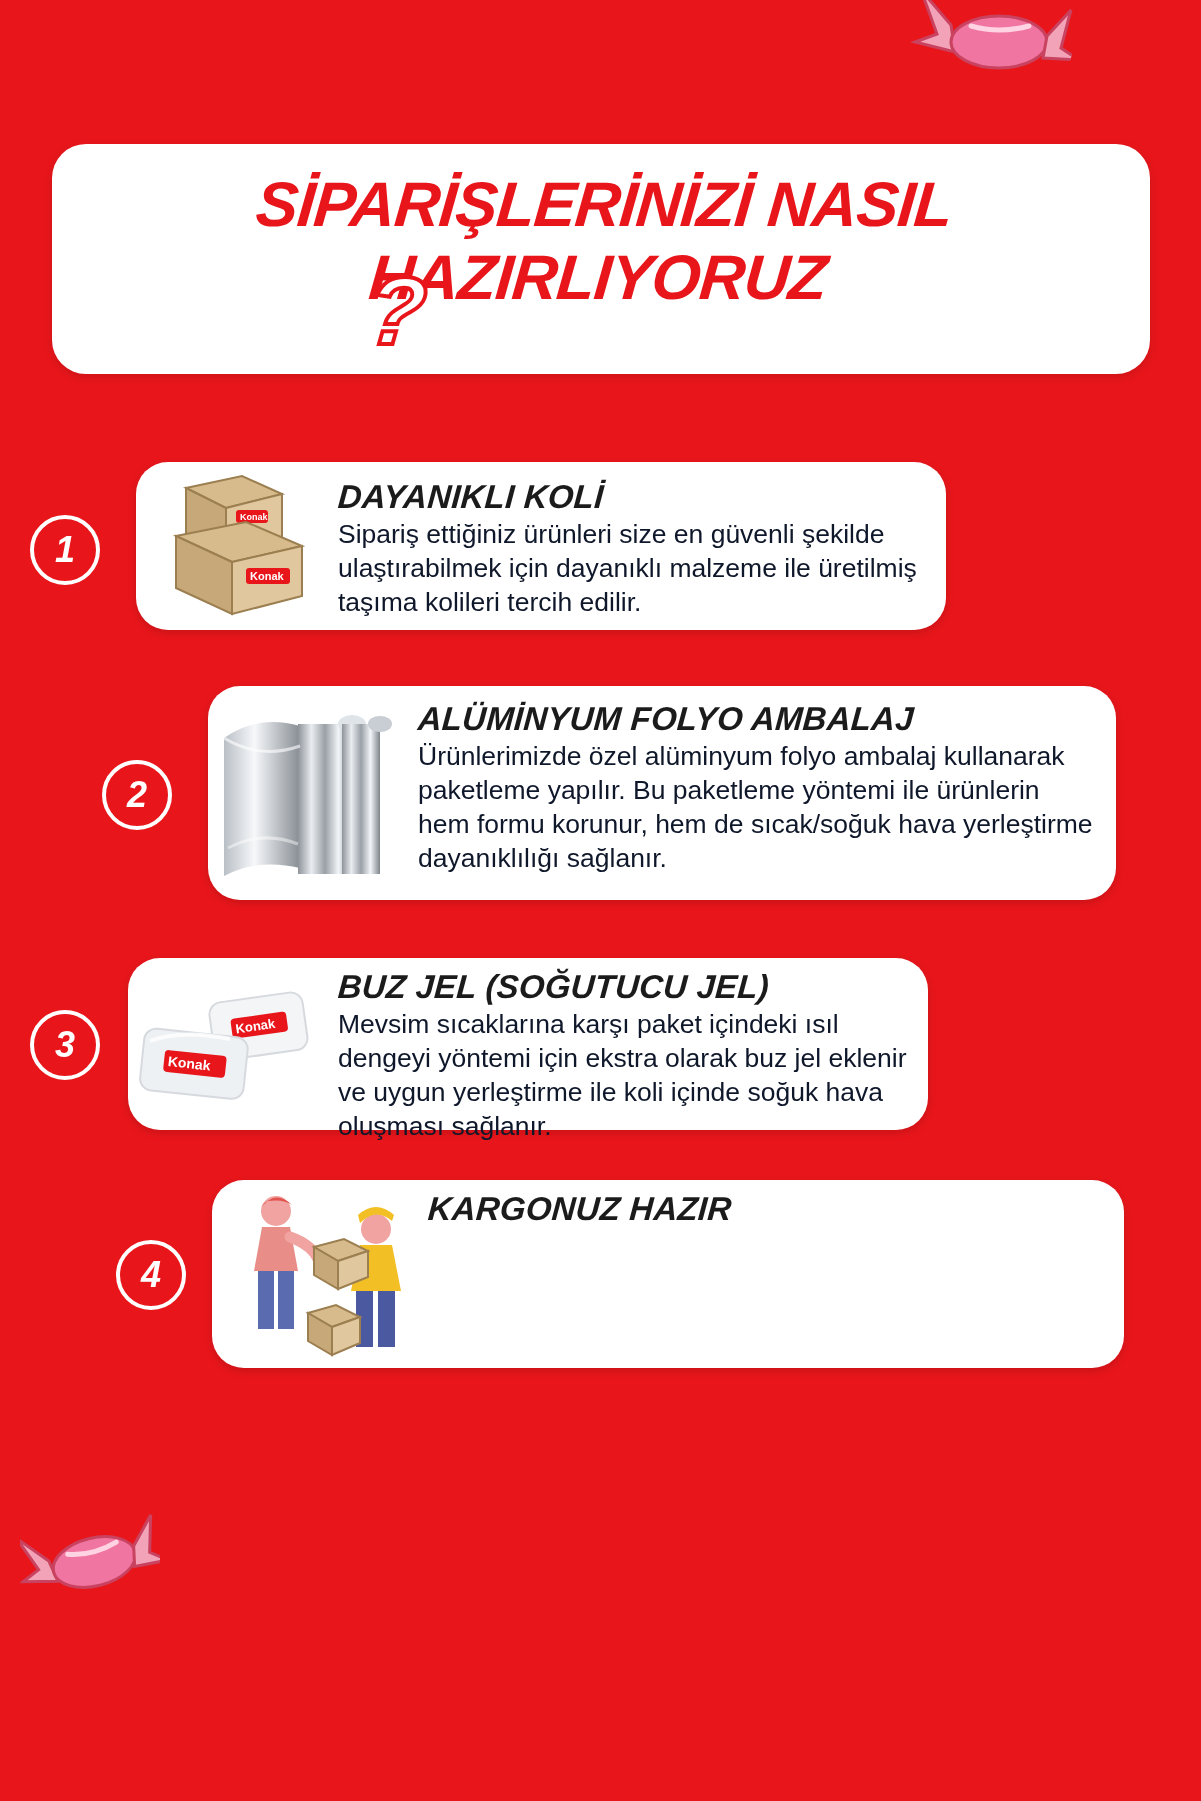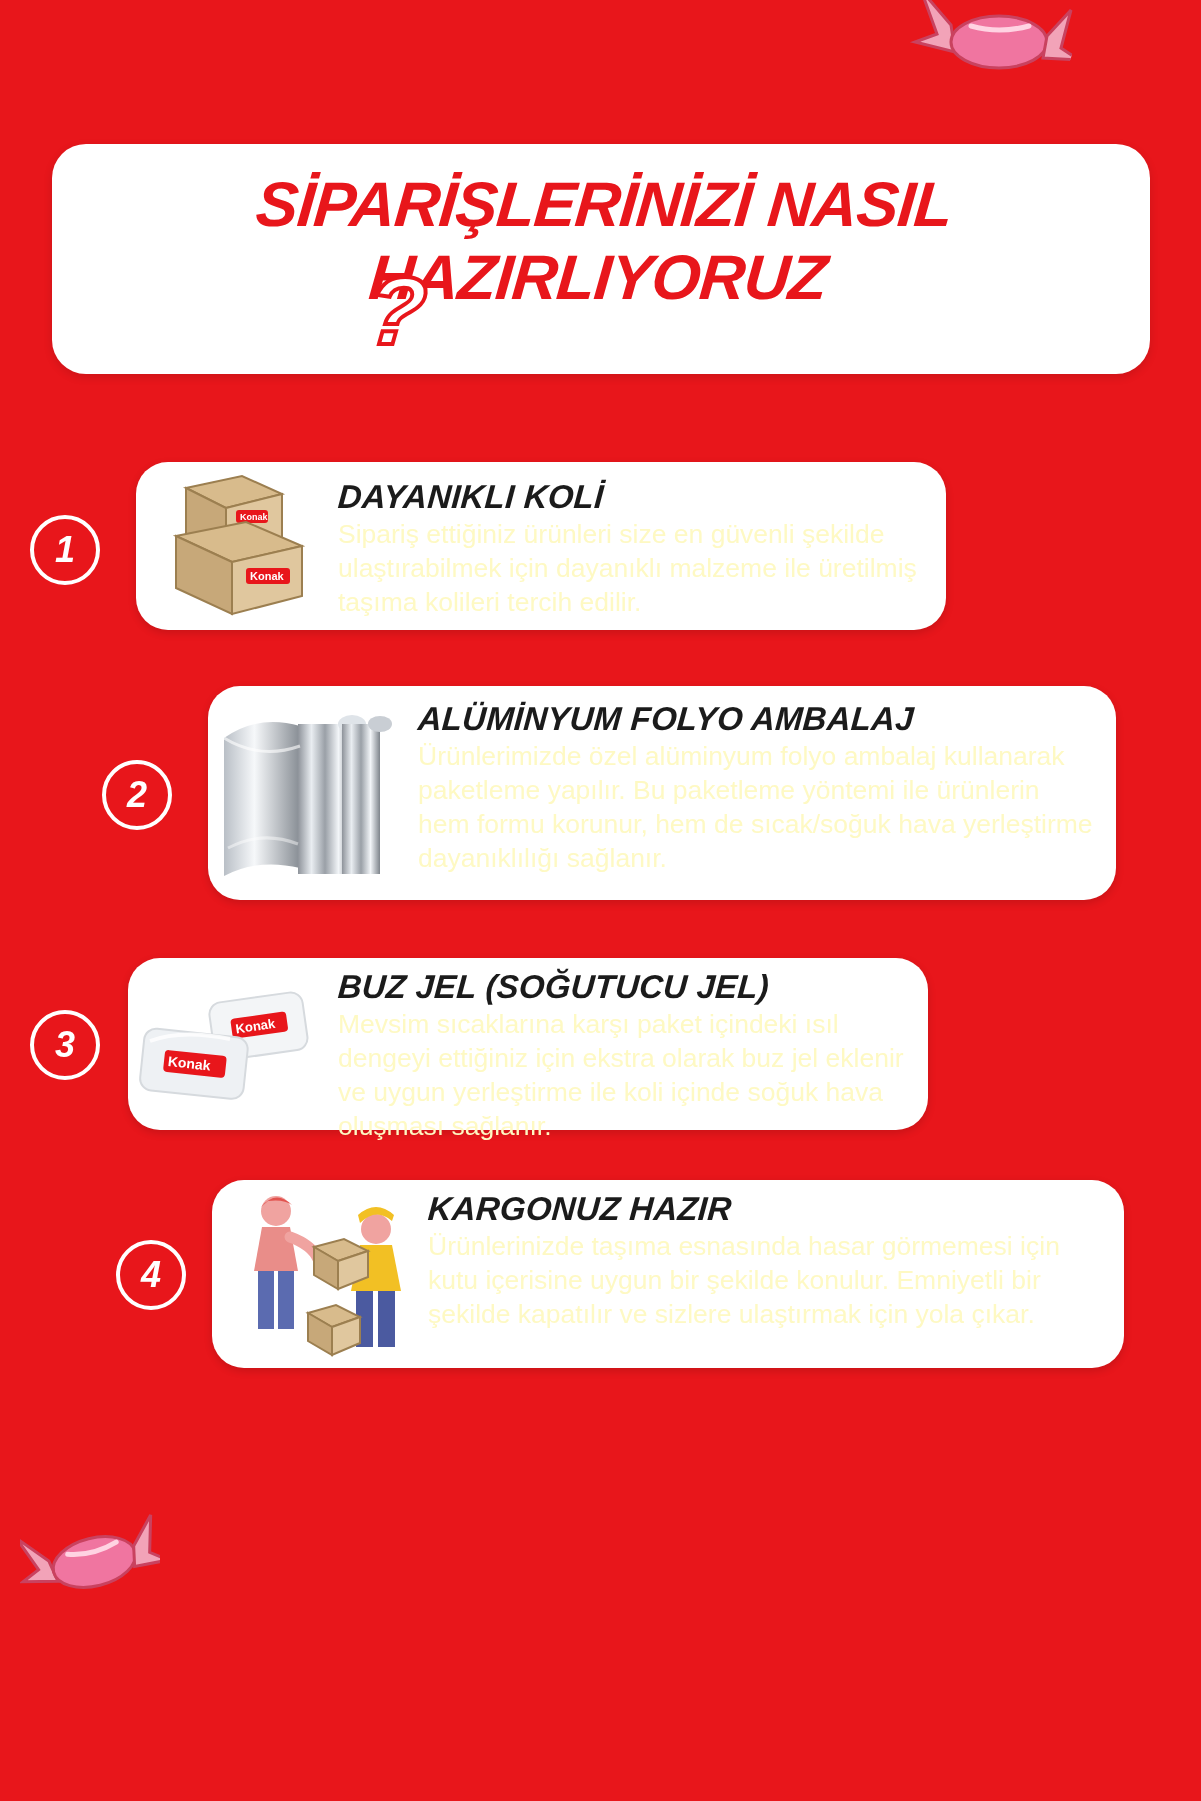--- a/index.html
+++ b/index.html
@@ -113,21 +113,21 @@
   .step-title {
     color: #1b1b1b;
     font-weight: bold;
     font-size: 33px;
     letter-spacing: 0.2px;
     margin: 0 0 2px 0;
     font-style: italic;
     transform: skewX(-4deg);
   }
   .step-body {
-    color: #fef9c3;
+    color: #0f172a;
     font-size: 26.5px;
     line-height: 1.28;
     margin: 0;
   }
   .step-text {
     position: absolute;
   }
   .thumb {
     position: absolute;
     overflow: hidden;
@@ -271,21 +271,21 @@
       <g transform="rotate(6 70 78)">
         <rect x="16" y="48" width="104" height="62" rx="12" fill="#eef1f4" stroke="#d6dade" stroke-width="2"></rect>
         <rect x="38" y="68" width="62" height="22" rx="4" fill="#e8161b"></rect>
         <text x="42" y="84" font-size="14" class="kv-logo" style="fill:#fff">Konak</text>
       </g>
       <path d="M24 56 Q56 44 104 54" fill="none" stroke="#ffffff" stroke-width="4" opacity="0.8"></path>
     </svg>
   </div>
   <div class="step-text" id="step3-text">
     <div class="step-title">BUZ JEL (SOĞUTUCU JEL)</div>
-    <div class="step-body">Mevsim sıcaklarına karşı paket içindeki ısıl dengeyi ettiğiniz için ekstra olarak buz jel eklenir ve uygun yerleştirme ile koli içinde soğuk hava oluşması sağlanır.</div>
+    <div class="step-body">Mevsim sıcaklarına karşı paket içindeki ısıl dengeyi yöntemi için ekstra olarak buz jel eklenir ve uygun yerleştirme ile koli içinde soğuk hava oluşması sağlanır.</div>
   </div>
 
   <div class="step-card" id="step4-card"></div>
   <div class="badge" id="step4-badge">4</div>
   <div class="thumb" id="step4-thumb">
     <svg viewBox="0 0 190 180" width="190" height="180">
 
       <circle cx="48" cy="26" r="15" fill="#f0a3a0"></circle>
       <path d="M33 22 Q48 4 64 20 Q56 14 40 16 Z" fill="#e2534f"></path>
       <path d="M34 42 h28 l8 44 h-44 z" fill="#e98d89"></path>
@@ -304,16 +304,15 @@
       <path d="M86 62 L110 76 L110 104 L86 90 Z" fill="#c7a879" stroke="#9c7f50" stroke-width="2"></path>
       <path d="M110 76 L140 66 L140 92 L110 104 Z" fill="#e0c79e" stroke="#9c7f50" stroke-width="2"></path>
 
       <path d="M80 128 L108 120 L132 132 L104 142 Z" fill="#d8bb8c" stroke="#9c7f50" stroke-width="2"></path>
       <path d="M80 128 L104 142 L104 170 L80 156 Z" fill="#c7a879" stroke="#9c7f50" stroke-width="2"></path>
       <path d="M104 142 L132 132 L132 158 L104 170 Z" fill="#e0c79e" stroke="#9c7f50" stroke-width="2"></path>
     </svg>
   </div>
   <div class="step-text" id="step4-text">
     <div class="step-title">KARGONUZ HAZIR</div>
-    <div class="step-body">Ürünlerinizde taşıma esnasında hasar görmemesi için kutu içerisine uygun bir şekilde konulur. Emniyetli bir şekilde kapatılır ve sizlere ulaştırmak için yola çıkar.</div>
   </div>
 
 </div>
 
 </body></html>

